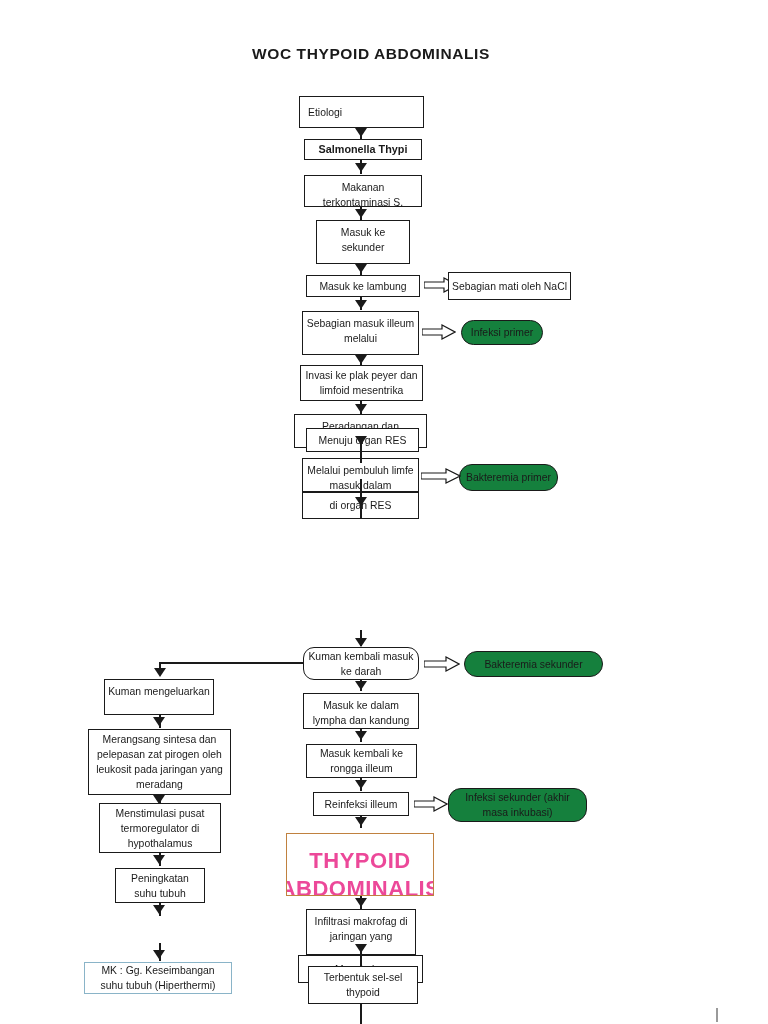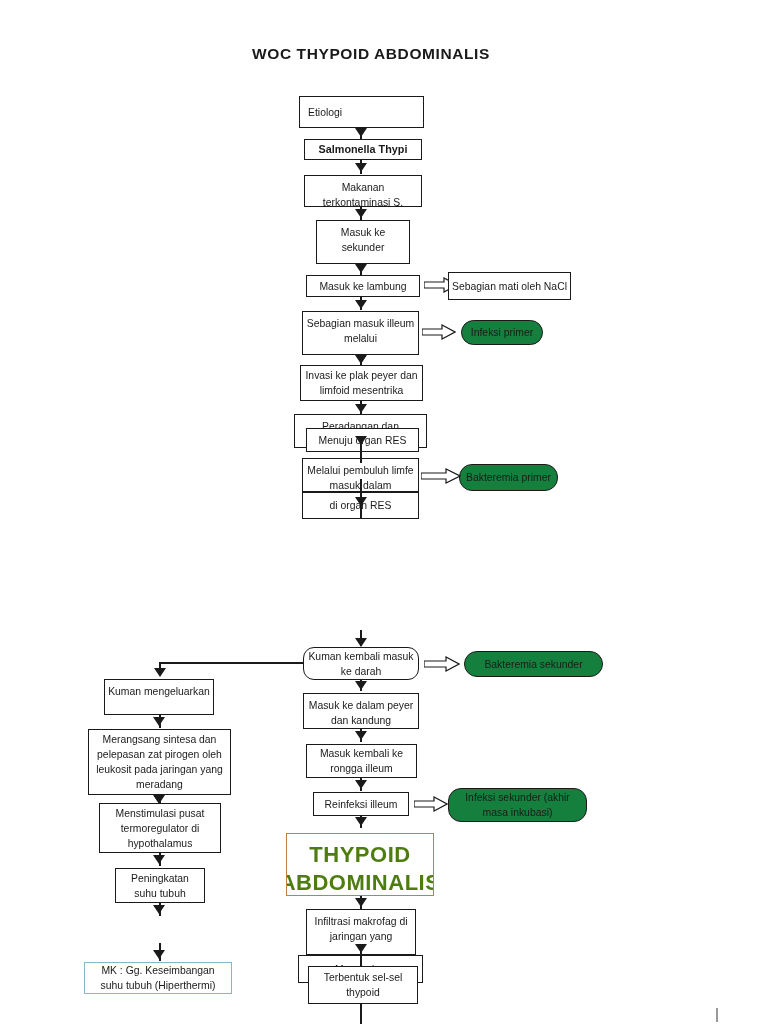--- a/index.html
+++ b/index.html
@@ -64,22 +64,22 @@
     border: 1.8px solid #c0813f;
     background: #ffffff;
     display: flex;
     align-items: flex-start;
     justify-content: center;
     text-align: center;
     font-size: 22px;
     font-weight: bold;
     line-height: 28px;
     letter-spacing: 0.5px;
-    color: #4d7c0f;
-    padding-top: 7px;
+    color: #ec4899;
+    padding-top: 13px;
     overflow: hidden;
   }
 
   
   .mkbox {
     position: absolute;
     border: 1.3px solid #8ab4c8;
     background: #ffffff;
     display: flex;
     align-items: center;
@@ -232,21 +232,21 @@
   </div>
 
   <div class="hline" style="left:160px; top:662px; width:144px;"></div>
   <div class="vline" style="left:159px; top:662px; height:12px;"></div>
   <div class="ahead" style="left:154px; top:668px;"></div>
 
   <div class="vline" style="left:360px; top:680px; height:11px;"></div>
   <div class="ahead" style="left:355px; top:681px;"></div>
 
   <div class="box" style="left:303px; top:693px; width:116px; height:36px;">
-    <span>Masuk ke dalam peyer dan kandung</span>
+    <span>Masuk ke dalam lympha dan kandung</span>
   </div>
   <div class="vline" style="left:360px; top:729px; height:13px;"></div>
   <div class="ahead" style="left:355px; top:731px;"></div>
 
   <div class="box mid" style="left:306px; top:744px; width:111px; height:34px;">
     <span>Masuk kembali ke rongga illeum</span>
   </div>
   <div class="vline" style="left:360px; top:778px; height:13px;"></div>
   <div class="ahead" style="left:355px; top:780px;"></div>
 

